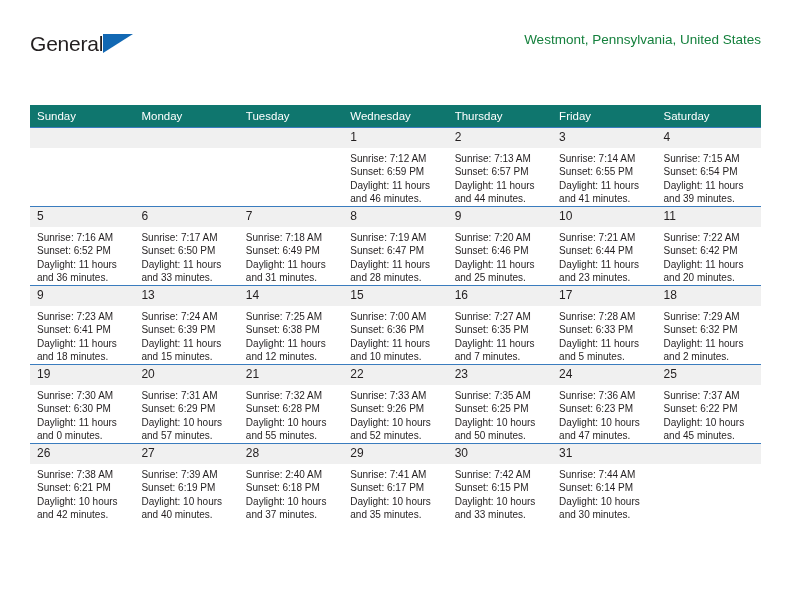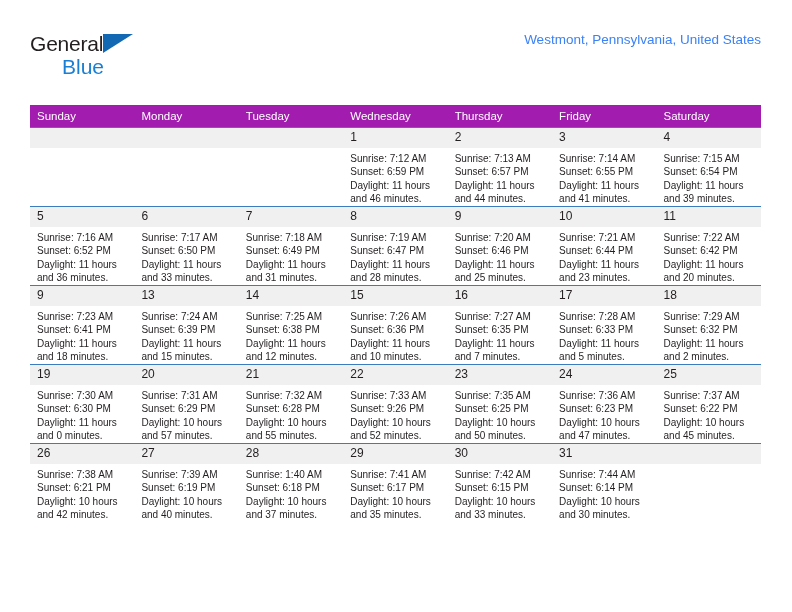--- a/index.html
+++ b/index.html
@@ -71,38 +71,38 @@
     text-align: right;
   }
   .cal-title {
     font-size: 25px;
     color: #000;
     line-height: 32px;
     white-space: nowrap;
   }
   .cal-subtitle {
     font-size: 13.5px;
-    color: #3b82f6;
+    color: #15803d;
     line-height: 20px;
     margin-top: 6px;
     white-space: nowrap;
     margin-left: 29px;
   }
 
   
   .calendar {
     position: absolute;
     left: 30px;
     top: 105px;
     width: 731px;
     border-collapse: collapse;
     table-layout: fixed;
   }
   .calendar th {
-    background: #a21caf;
+    background: #0f766e;
     color: #ffffff;
     font-size: 11.5px;
     font-weight: normal;
     text-align: left;
     padding: 5px 0 5px 7px;
     height: 12px;
     border: none;
   }
   .calendar td {
     vertical-align: top;
@@ -143,21 +143,20 @@
 
 <div class="page">
 
   <div class="header">
 
     <div class="brand">
       <div class="brand-top">
         <span class="brand-general">General</span>
         <span class="brand-tri"></span>
       </div>
-      <span class="brand-blue">Blue</span>
     </div>
 
     <div class="title-wrap">
       <div class="cal-subtitle">Westmont, Pennsylvania, United States</div>
     </div>
 
   </div>
 
   <table class="calendar">
     <thead>
@@ -294,21 +293,21 @@
             <div class="daynum">14</div>
             <div class="details">
               <div>Sunrise: 7:25 AM</div>
               <div>Sunset: 6:38 PM</div>
               <div class="wrap2">Daylight: 11 hours and 12 minutes.</div>
             </div>
           </td>
           <td>
             <div class="daynum">15</div>
             <div class="details">
-              <div>Sunrise: 7:26 AM</div>
+              <div>Sunrise: 7:00 AM</div>
               <div>Sunset: 6:36 PM</div>
               <div class="wrap2">Daylight: 11 hours and 10 minutes.</div>
             </div>
           </td>
           <td>
             <div class="daynum">16</div>
             <div class="details">
               <div>Sunrise: 7:27 AM</div>
               <div>Sunset: 6:35 PM</div>
               <div class="wrap2">Daylight: 11 hours and 7 minutes.</div>
@@ -402,21 +401,21 @@
             <div class="daynum">27</div>
             <div class="details">
               <div>Sunrise: 7:39 AM</div>
               <div>Sunset: 6:19 PM</div>
               <div class="wrap2">Daylight: 10 hours and 40 minutes.</div>
             </div>
           </td>
           <td>
             <div class="daynum">28</div>
             <div class="details">
-              <div>Sunrise: 1:40 AM</div>
+              <div>Sunrise: 2:40 AM</div>
               <div>Sunset: 6:18 PM</div>
               <div class="wrap2">Daylight: 10 hours and 37 minutes.</div>
             </div>
           </td>
           <td>
             <div class="daynum">29</div>
             <div class="details">
               <div>Sunrise: 7:41 AM</div>
               <div>Sunset: 6:17 PM</div>
               <div class="wrap2">Daylight: 10 hours and 35 minutes.</div>

